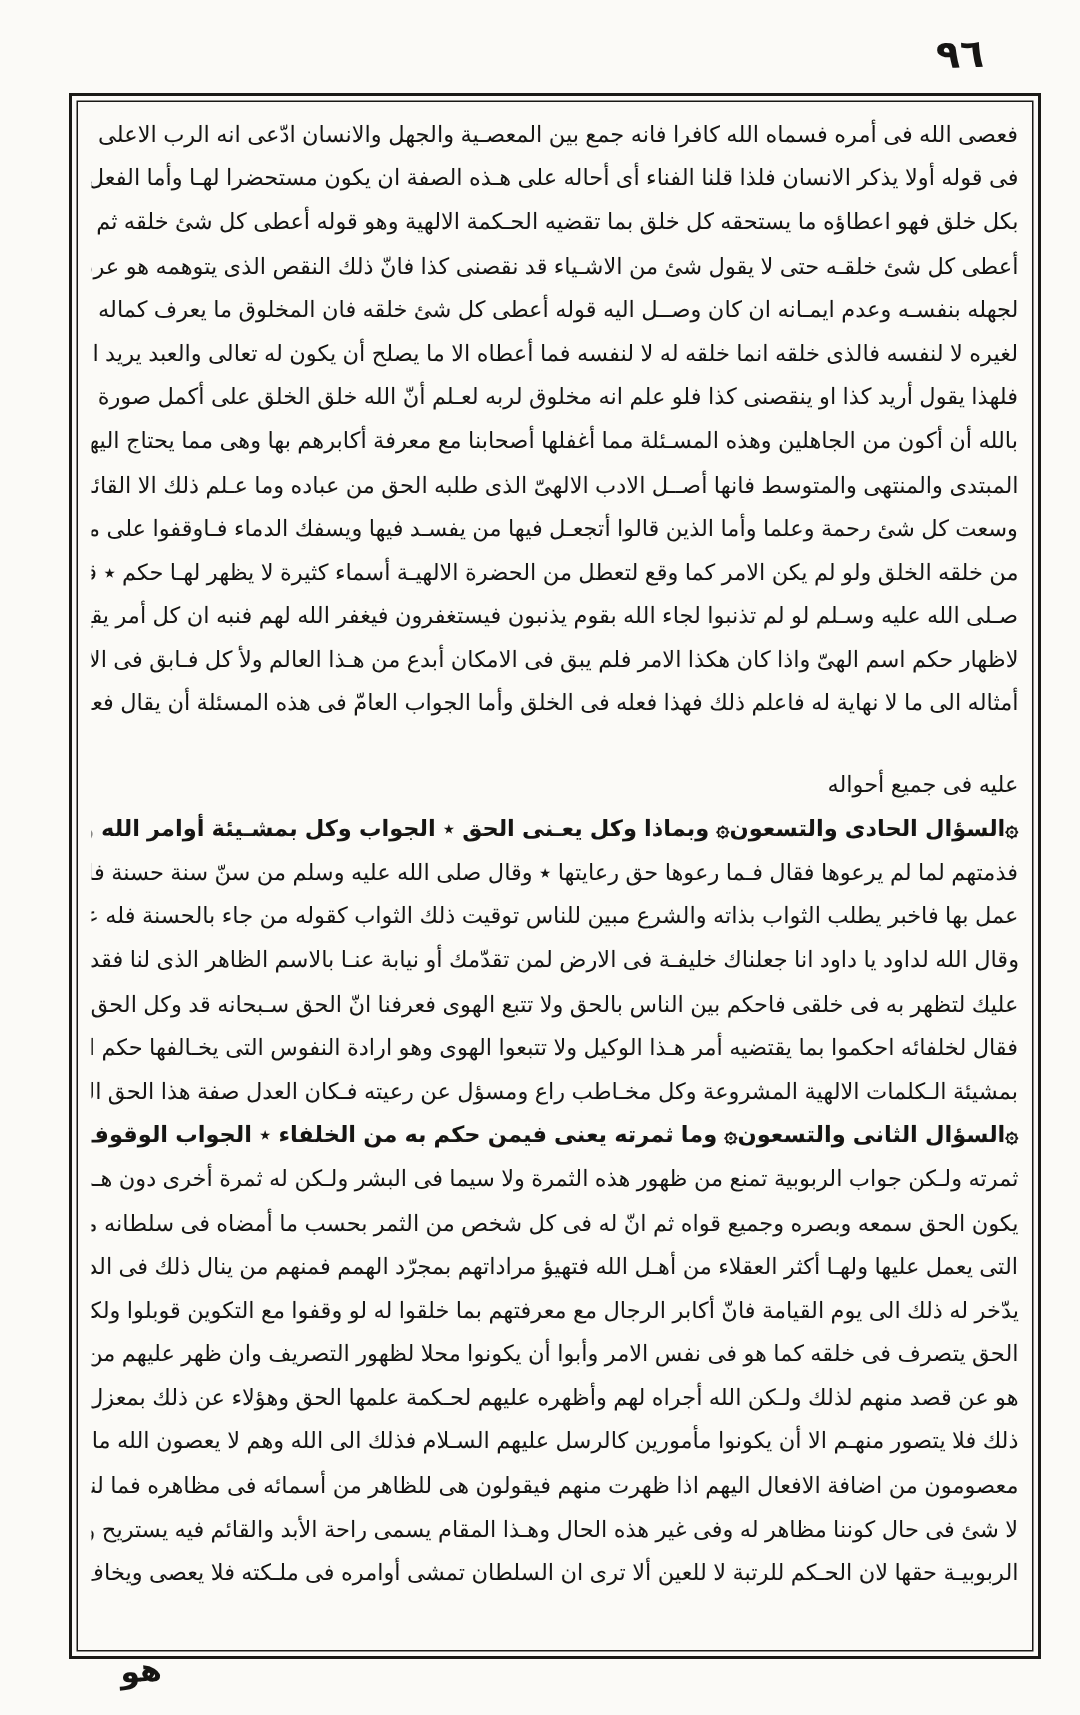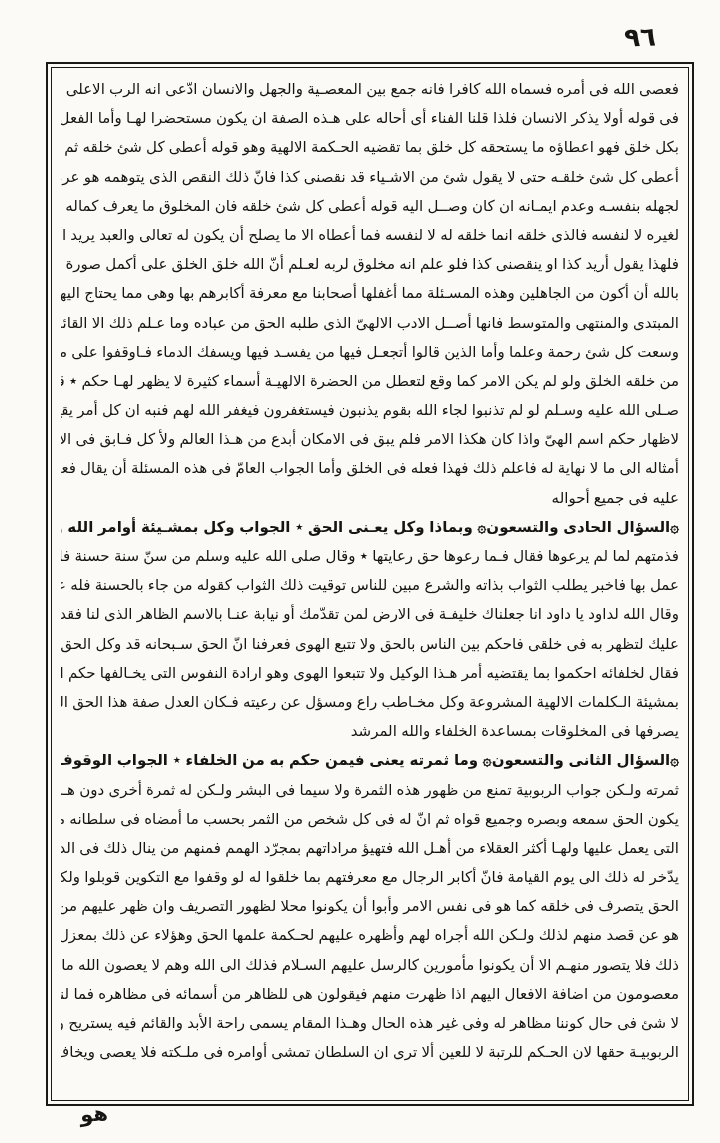--- a/index.html
+++ b/index.html
@@ -31,21 +31,21 @@
   .line{
     height:29.2px;line-height:29.2px;
     font-size:15px;
     white-space:nowrap;
     text-align:justify;
     text-align-last:justify;
     overflow:hidden;
     word-spacing:-0.5px;
   }
   .line.heading{font-weight:bold;}
-  .line.end{text-align-last:right;white-space:normal;}
+  .line.end{text-align-last:right;white-space:normal;margin-top:25px;}
   .catchword{
     position:absolute;left:80px;top:1102px;
     font-size:21px;font-weight:bold;direction:rtl;
     transform:rotate(-4deg);
   }
 </style>
 </head>
 <body>
 
 <div class="page-number">٩٦</div>
@@ -68,21 +68,20 @@
         <div class="line body">لاظهار حكم اسم الهىّ واذا كان هكذا الامر فلم يبق فى الامكان أبدع من هـذا العالم ولأ كل فـابق فى الامكان الا</div>
         <div class="line body">أمثاله الى ما لا نهاية له فاعلم ذلك فهذا فعله فى الخلق وأما الجواب العامّ فى هذه المسئلة أن يقال فعله فى الخلق ما هو الخلق</div>
         <div class="line end">عليه فى جميع أحواله</div>
         <div class="line heading">۞السؤال الحادى والتسعون۞ وبماذا وكل يعـنى الحق ٭ الجواب وكل بمشـيئة أوامر الله وانفـاذ كلماته</div>
         <div class="line body">فذمتهم لما لم يرعوها فقال فـما رعوها حق رعايتها ٭ وقال صلى الله عليه وسلم من سنّ سنة حسنة فله أجرها وأجر من</div>
         <div class="line body">عمل بها فاخبر يطلب الثواب بذاته والشرع مبين للناس توقيت ذلك الثواب كقوله من جاء بالحسنة فله عشر أمثالها</div>
         <div class="line body">وقال الله لداود يا داود انا جعلناك خليفـة فى الارض لمن تقدّمك أو نيابة عنـا بالاسم الظاهر الذى لنا فقد خلعناه</div>
         <div class="line body">عليك لتظهر به فى خلقى فاحكم بين الناس بالحق ولا تتبع الهوى فعرفنا انّ الحق سـبحانه قد وكل الحق بمشيئة دينه</div>
         <div class="line body">فقال لخلفائه احكموا بما يقتضيه أمر هـذا الوكيل ولا تتبعوا الهوى وهو ارادة النفوس التى يخـالفها حكم الحق الموكل</div>
         <div class="line body">بمشيئة الـكلمات الالهية المشروعة وكل مخـاطب راع ومسؤل عن رعيته فـكان العدل صفة هذا الحق الذى وكله الله أن</div>
-        <div class="line end">يصرفها فى المخلوقات بمساعدة الخلفاء والله المرشد</div>
         <div class="line heading">۞السؤال الثانى والتسعون۞ وما ثمرته يعنى فيمن حكم به من الخلفاء ٭ الجواب الوقوف دائمًا مع العبودة هذه</div>
         <div class="line body">ثمرته ولـكن جواب الربوبية تمنع من ظهور هذه الثمرة ولا سيما فى البشر ولـكن له ثمرة أخرى دون هـذه الثمرة وهو أن</div>
         <div class="line body">يكون الحق سمعه وبصره وجميع قواه ثم انّ له فى كل شخص من الثمر بحسب ما أمضاه فى سلطانه من أحكامه وأما ثمرته</div>
         <div class="line body">التى يعمل عليها ولهـا أكثر العقلاء من أهـل الله فتهيؤ مراداتهم بمجرّد الهمم فمنهم من ينال ذلك فى الدنيا ومنهم من</div>
         <div class="line body">يدّخر له ذلك الى يوم القيامة فانّ أكابر الرجال مع معرفتهم بما خلقوا له لو وقفوا مع التكوين قوبلوا ولكنهم تركوا</div>
         <div class="line body">الحق يتصرف فى خلقه كما هو فى نفس الامر وأبوا أن يكونوا محلا لظهور التصريف وان ظهر عليهم من ذلك شئ فما</div>
         <div class="line body">هو عن قصد منهم لذلك ولـكن الله أجراه لهم وأظهره عليهم لحـكمة علمها الحق وهؤلاء عن ذلك بمعزل وأما ان يقصدوا</div>
         <div class="line body">ذلك فلا يتصور منهـم الا أن يكونوا مأمورين كالرسل عليهم السـلام فذلك الى الله وهم لا يعصون الله ما أمرهم فانهم</div>
         <div class="line body">معصومون من اضافة الافعال اليهم اذا ظهرت منهم فيقولون هى للظاهر من أسمائه فى مظاهره فما لنا وللدعوى فنحن</div>
         <div class="line body">لا شئ فى حال كوننا مظاهر له وفى غير هذه الحال وهـذا المقام يسمى راحة الأبد والقائم فيه يستريح وهـذا هو الذى وفى</div>

